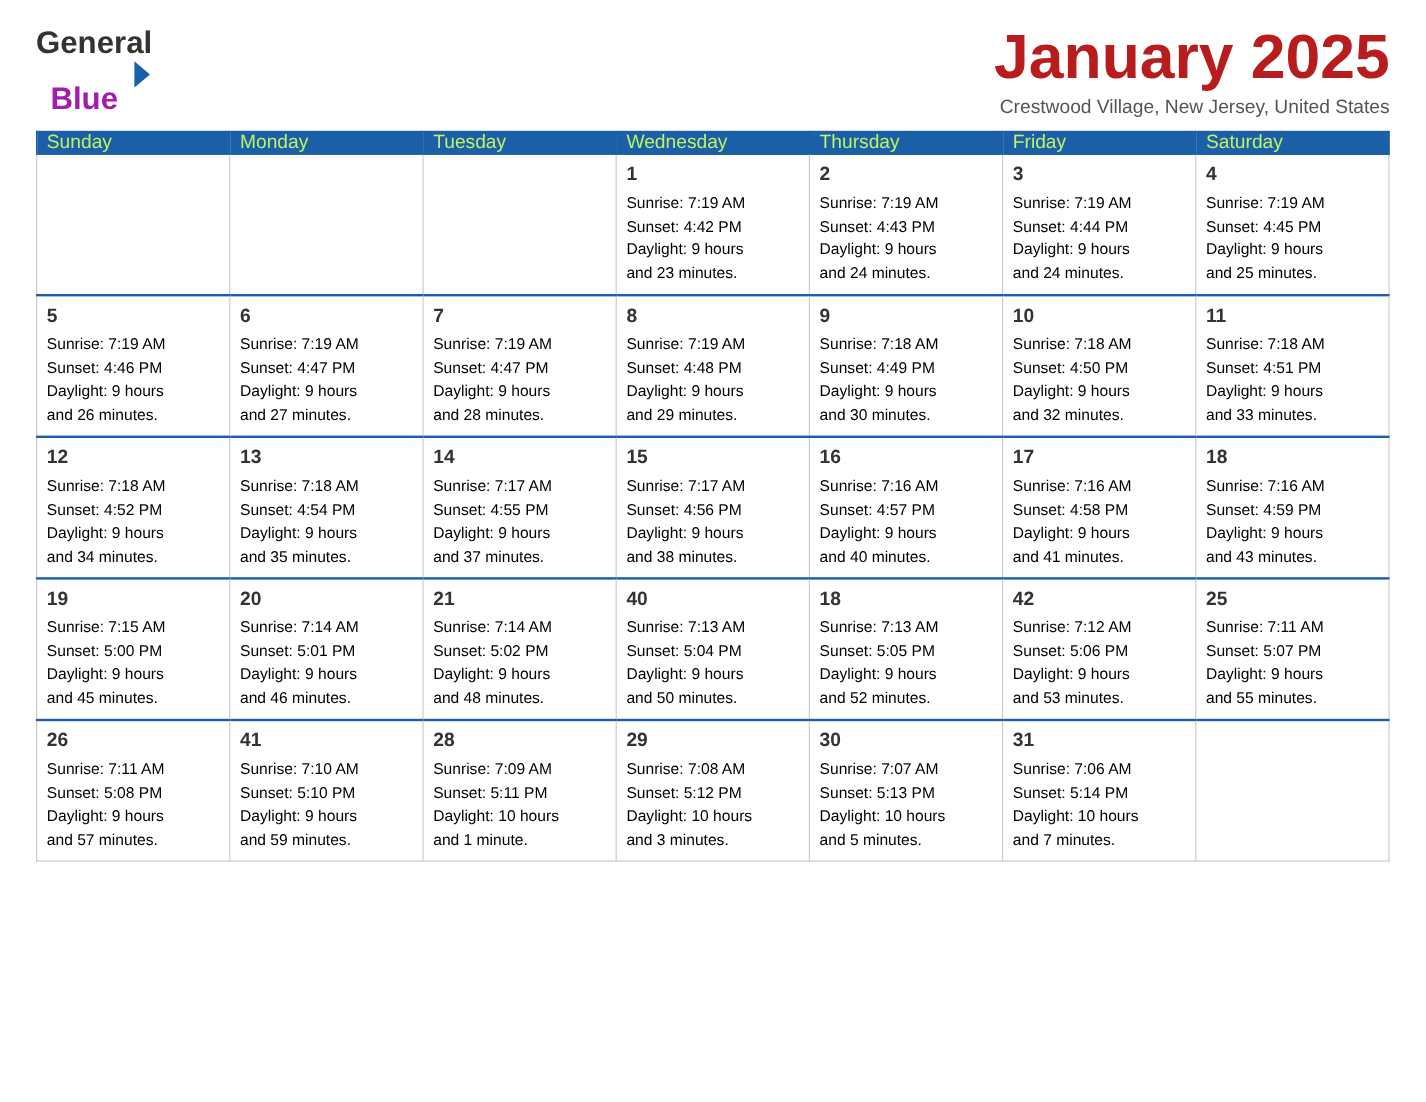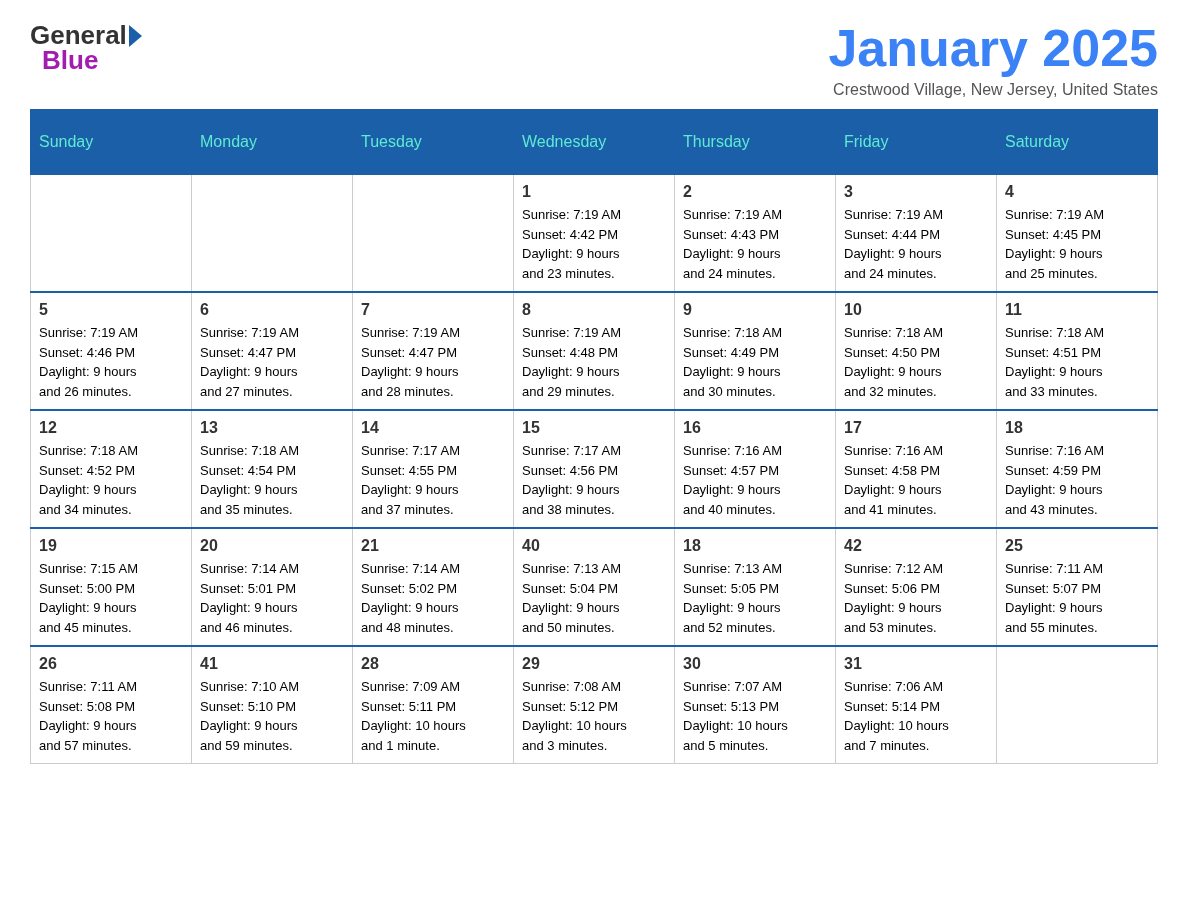--- a/index.html
+++ b/index.html
@@ -17,48 +17,49 @@
       align-items: flex-start;
       margin-bottom: 10px;
     }
     .logo-area {
       display: flex;
       flex-direction: column;
       align-items: flex-start;
     }
     .logo-text {
       display: flex;
-      align-items: center;
+      align-items: flex-end;
       font-size: 26px;
       font-weight: bold;
       color: #333;
+      flex-direction: column;
     }
     .title-area {
       text-align: right;
     }
     .month-title {
       font-size: 52px;
       font-weight: bold;
-      color: #3b82f6;
+      color: #b91c1c;
       line-height: 1.1;
     }
     .location-title {
       font-size: 16px;
       color: #555;
       margin-top: 4px;
     }
     .calendar-table {
       width: 100%;
       border-collapse: collapse;
       margin-top: 10px;
     }
     .calendar-table th {
       background-color: #1a5fa8;
-      color: #5eead4;
-      padding: 23px 8px;
+      color: #bef264;
+      padding: 0 8px;
       font-size: 16px;
       font-weight: normal;
       text-align: left;
       border: 1px solid #1a5fa8;
     }
     .calendar-table td {
       vertical-align: top;
       padding: 8px;
       border: 1px solid #ccc;
       width: calc(100% / 7);

